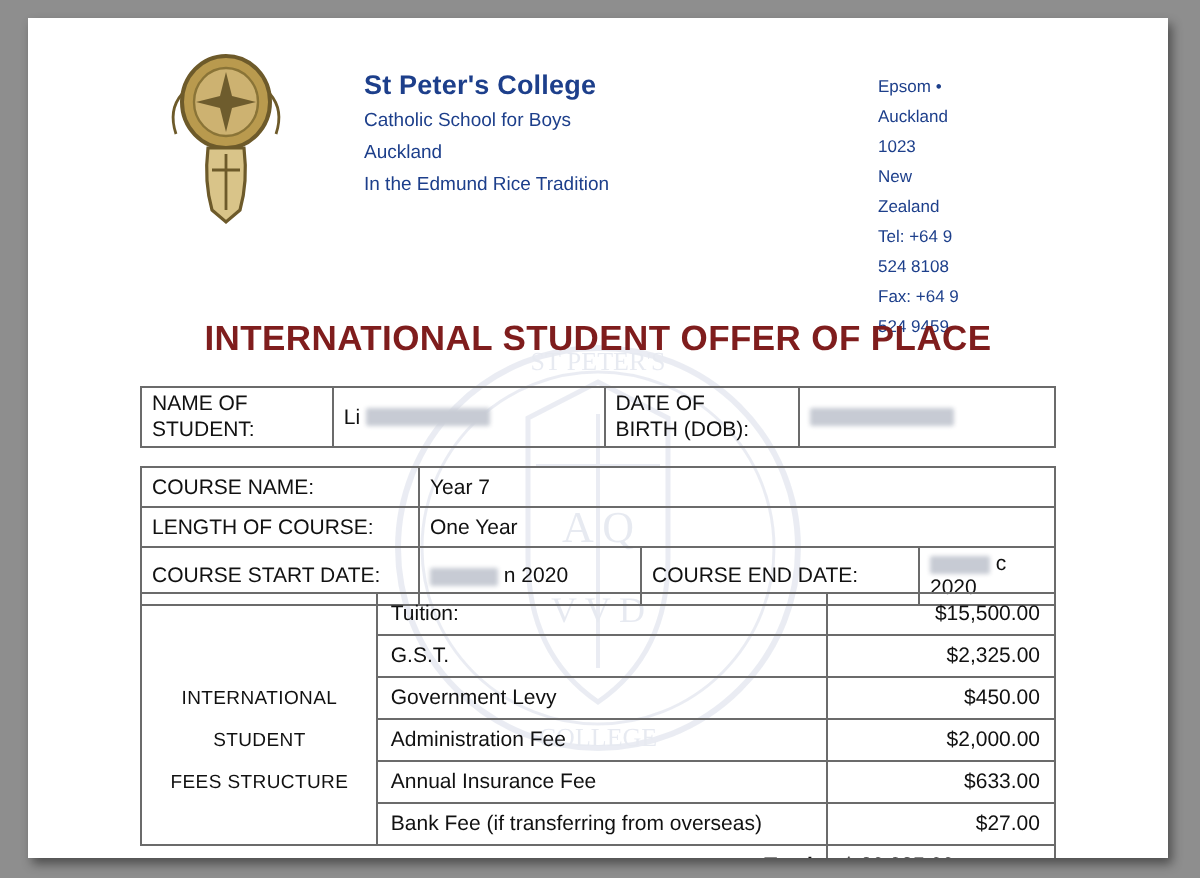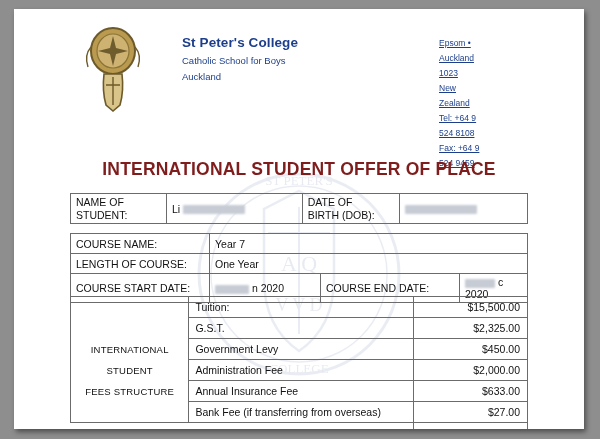--- a/index.html
+++ b/index.html
@@ -66,21 +66,20 @@
     color: #1d3f8b;
     margin-top: 5px;
   }
   .contact-block {
     position: absolute;
     left: 425px;
     top: 27px;
     color: #1d3f8b;
     font-size: 8.5px;
     line-height: 15px;
-    text-decoration: underline;
   }
 
   
   .title {
     position: absolute;
     left: 0;
     top: 150px;
     width: 570px;
     text-align: center;
     font-size: 17.5px;
@@ -182,20 +181,21 @@
         <path d="M31 52 L31 80 M24 60 L38 60" stroke="#6d5a2a" stroke-width="1.4"></path>
         <path d="M9 22 Q2 30 6 42" fill="none" stroke="#6d5a2a" stroke-width="1.4"></path>
         <path d="M53 22 Q60 30 56 42" fill="none" stroke="#6d5a2a" stroke-width="1.4"></path>
       </svg>
     </div>
 
     <div class="school-block">
       <div class="school-name">St Peter's College</div>
       <div class="school-sub">Catholic School for Boys</div>
       <div class="school-sub">Auckland</div>
+      <div class="school-sub">In the Edmund Rice Tradition</div>
     </div>
 
     <div class="contact-block">
       <div>Epsom • Auckland 1023</div>
       <div>New Zealand</div>
       <div>Tel: +64 9 524 8108</div>
       <div>Fax: +64 9 524 9459</div>
     </div>
   </div>
 

